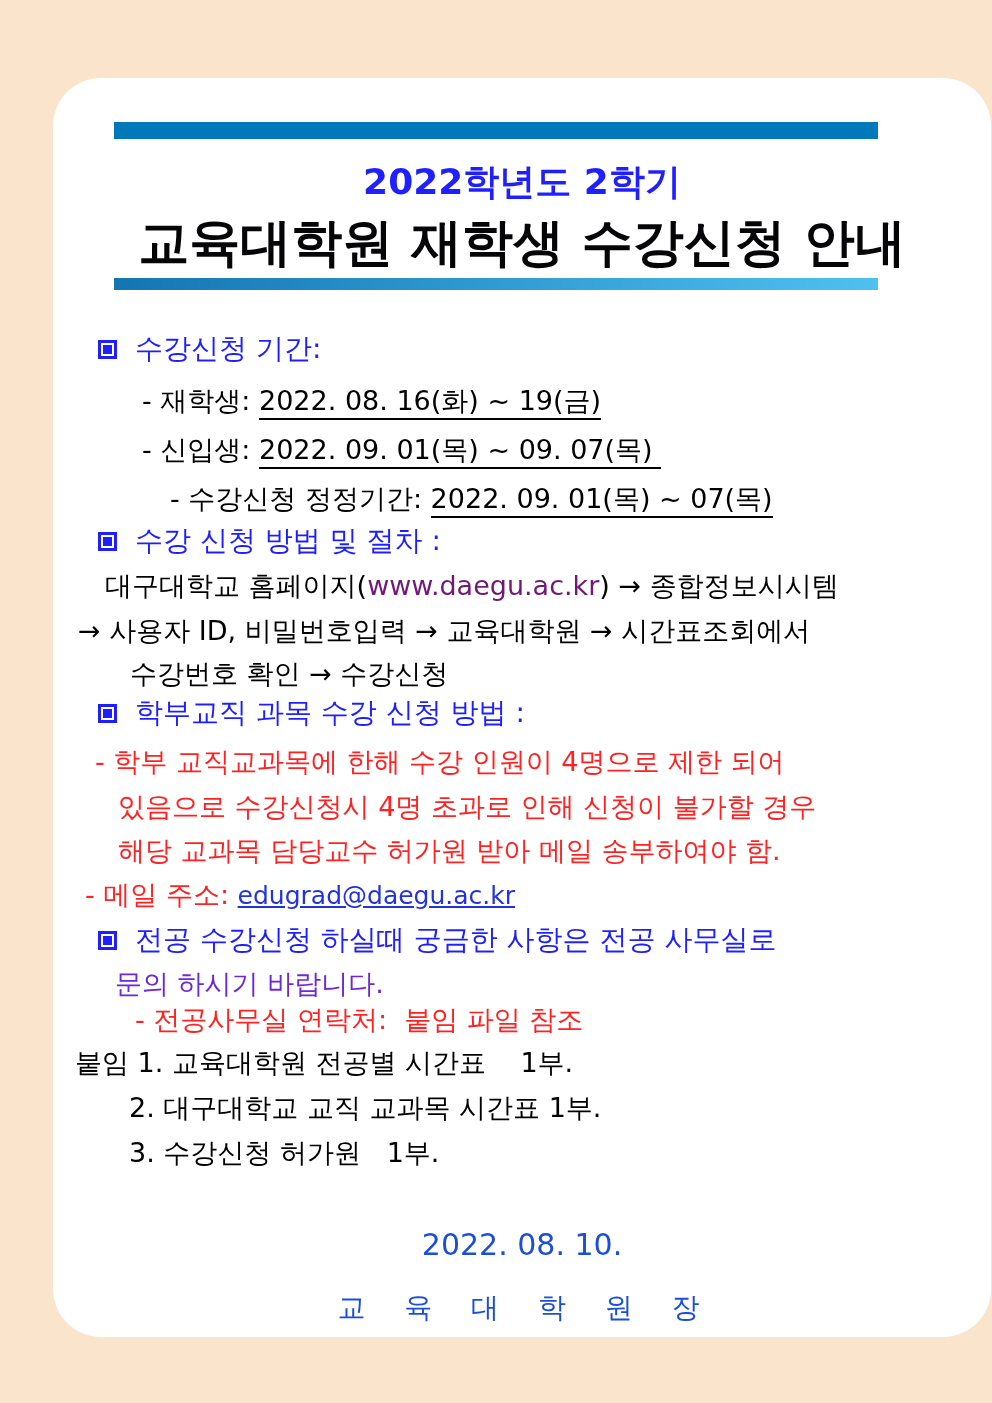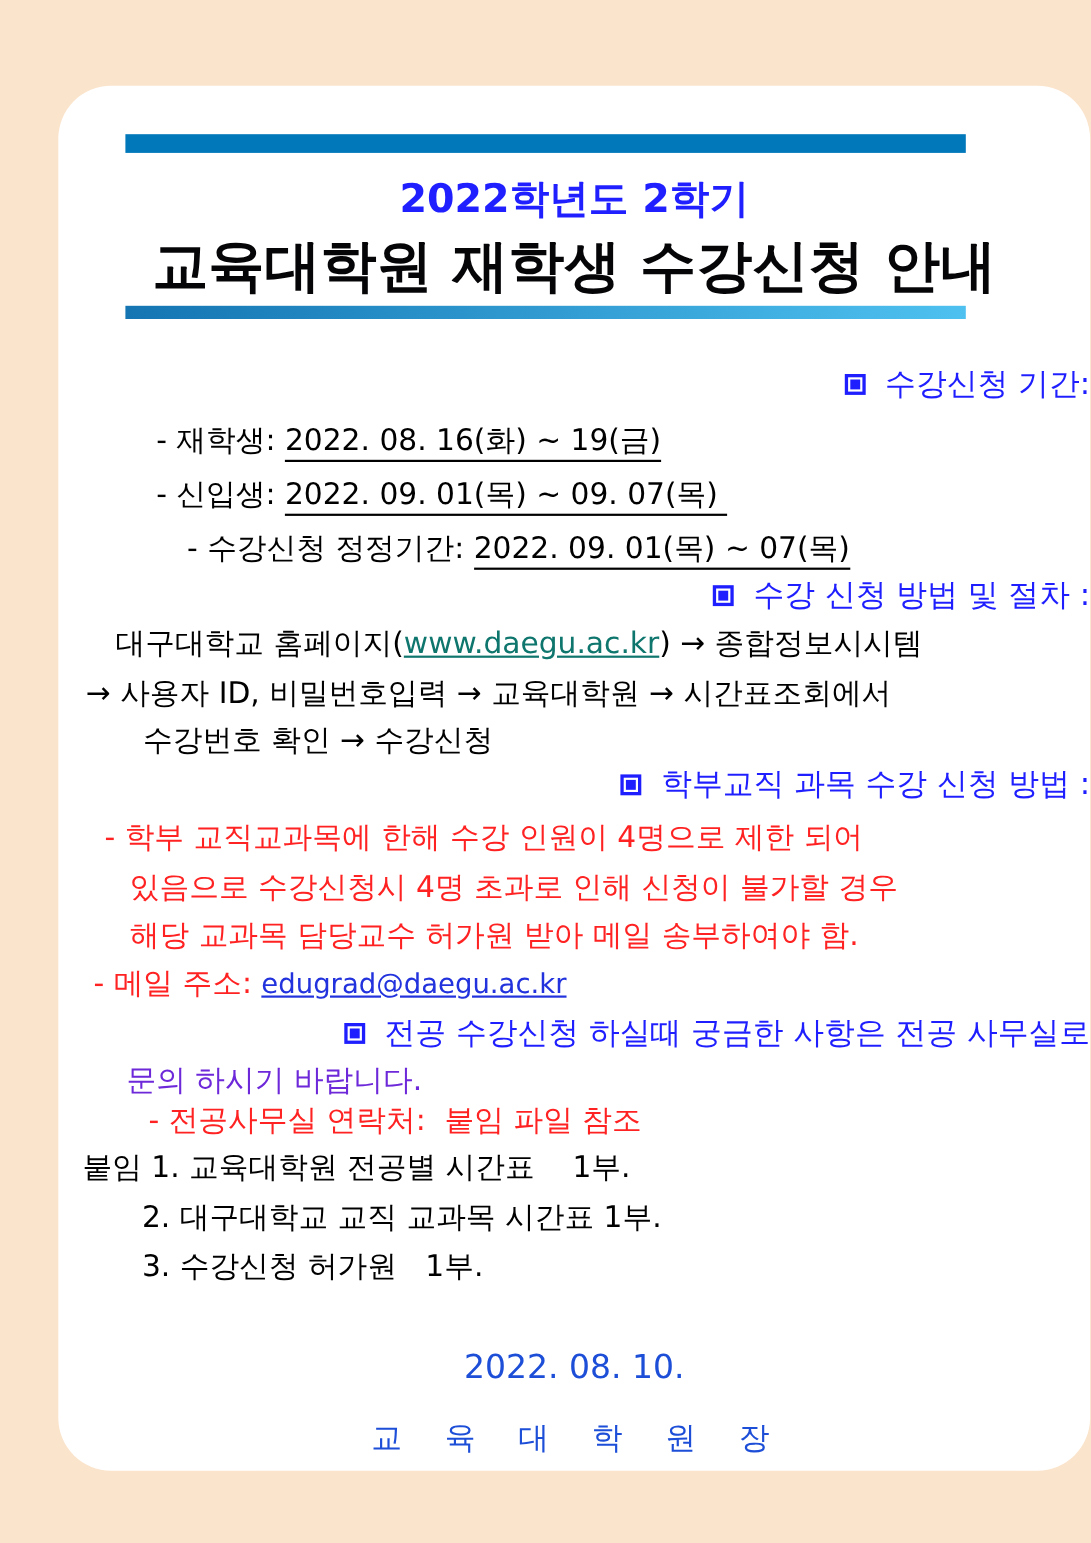--- a/index.html
+++ b/index.html
@@ -41,21 +41,20 @@
   }
   .bar-gradient{
     margin:7px 0 0 61px;
     width:764px;height:12px;
     background:linear-gradient(to right,#1475b2,#4ec1f0);
   }
   .heading-row{
     display:flex;
     align-items:center;
     gap:18px;
-    justify-content:flex-end;
   }
   .bullet{
     flex:0 0 auto;
     width:13px;height:13px;
     border:3px solid #1e1eff;
     display:inline-flex;
     align-items:center;
     justify-content:center;
   }
   .bullet-inner{
@@ -72,22 +71,21 @@
     color:#000000;
     white-space:pre-wrap;
   }
   .line.red{color:#ff2222;}
   .line.blue{color:#6d28d9;}
   .u{
     border-bottom:2px solid currentColor;
     padding-bottom:2px;
   }
   a.link-url{
-    color:#0f766e;
-    text-decoration:underline;
+    color:#701a75;
     cursor:pointer;
   }
   a.link-email{
     color:#2233dd;
     text-decoration:underline;
     cursor:pointer;
     font-size:25px;
   }
   .footer-date{
     margin-top:60px;

